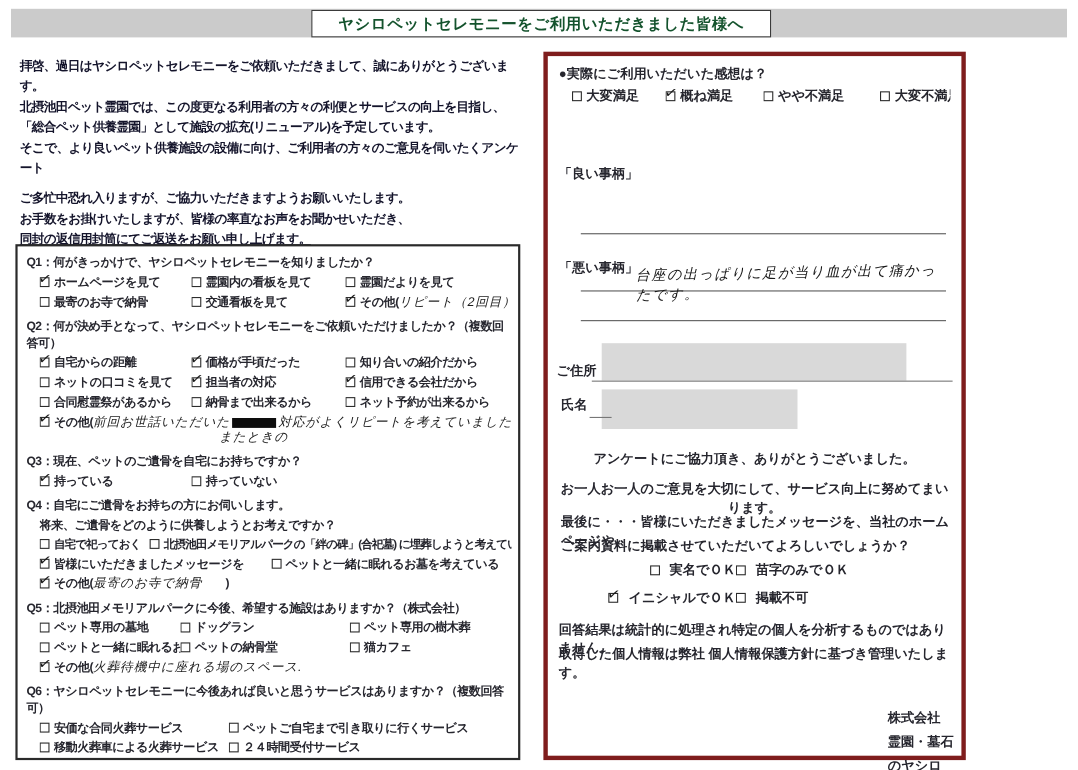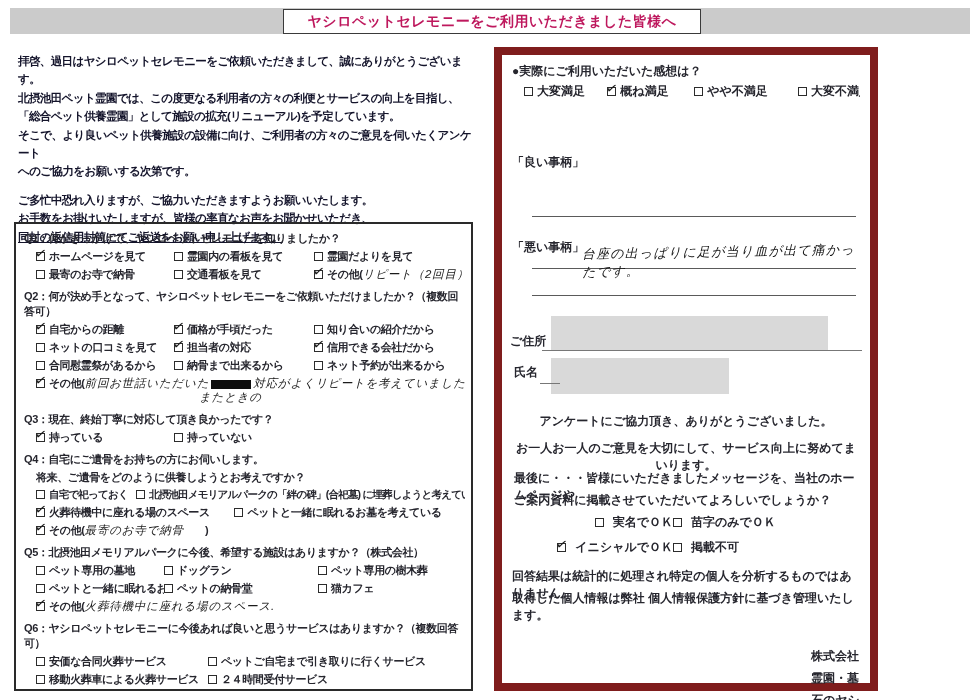--- a/index.html
+++ b/index.html
@@ -4,21 +4,21 @@
 <style>
   * { margin:0; padding:0; box-sizing:border-box; }
   body { background:#e9e9e9; font-family:"Liberation Sans","DejaVu Sans",sans-serif; }
   .page { position:relative; width:980px; height:700px; background:#ffffff; overflow:hidden;
           color:#26262e; }
 
   
   .scan-band { position:absolute; left:10px; top:8px; width:960px; height:26px; background:#cbcbcb; }
   .title-box { position:absolute; left:283px; top:9px; width:418px; height:25px; background:#ffffff;
                border:1px solid #3a3a3a; display:flex; align-items:center; justify-content:center;
-               font-weight:bold; font-size:14px; letter-spacing:0.5px; color:#be185d; }
+               font-weight:bold; font-size:14px; letter-spacing:0.5px; color:#14532d; }
 
   
   .intro { position:absolute; left:18px; top:52px; width:462px; font-weight:bold;
            font-size:11.5px; letter-spacing:-0.6px; line-height:1.6; color:#14142b; }
   .intro .gap { height:10px; }
   .intro .ul { text-decoration:underline; }
 
   
   .qbox { position:absolute; left:14px; top:222px; width:459px; height:469px;
           border:2px solid #2a2a2a; padding:7px 6px 4px 8px; font-size:11px;
@@ -42,21 +42,21 @@
   
   .hw { font-weight:normal; font-style:italic; font-size:11.5px; letter-spacing:0.8px; color:#1b1b1b; }
   .hw-big { font-weight:normal; font-style:italic; font-size:13px; letter-spacing:1.2px; color:#161616;
             display:inline-block; transform:rotate(-1deg); }
   .redact-dark { display:inline-block; width:40px; height:9px; background:#0d0d0d; vertical-align:middle;
                  margin:0 2px; }
   .q2-sub { margin-left:175px; margin-top:-1px; }
 
   
   .rbox { position:absolute; left:494px; top:47px; width:384px; height:644px;
-          border:8px solid #7f1d1d; font-size:12px; font-weight:bold; color:#26262e; }
+          border:4px solid #7f1d1d; font-size:12px; font-weight:bold; color:#26262e; }
   .rb { position:absolute; left:10px; right:10px; }
   .wline { border-bottom:1px solid #5a5a5a; }
   .redact-grey { position:absolute; background:#d9d9d9; }
   .center { text-align:center; }
   .sat-opts { display:flex; margin-left:12px; }
   .sat-opts .opt { width:98px; }
   .sat-opts .opt:nth-child(2) { width:102px; }
   .sat-opts .opt:nth-child(3) { width:122px; }
   .sat-opts .opt:last-child { width:auto; }
   .pub-row { display:flex; margin-left:36px;text-align:right; }
@@ -70,21 +70,20 @@
 <div class="page">
 
   <div class="scan-band"></div>
   <div class="title-box">ヤシロペットセレモニーをご利用いただきました皆様へ</div>
 
   <div class="intro">
     <div>拝啓、過日はヤシロペットセレモニーをご依頼いただきまして、誠にありがとうございます。</div>
     <div>北摂池田ペット霊園では、この度更なる利用者の方々の利便とサービスの向上を目指し、</div>
     <div>「総合ペット供養霊園」として施設の拡充(リニューアル)を予定しています。</div>
     <div>そこで、より良いペット供養施設の設備に向け、ご利用者の方々のご意見を伺いたくアンケート</div>
-    <div>へのご協力をお願いする次第です。</div>
     <div class="gap"></div>
     <div>ご多忙中恐れ入りますが、ご協力いただきますようお願いいたします。</div>
     <div>お手数をお掛けいたしますが、皆様の率直なお声をお聞かせいただき、</div>
     <div class="ul">同封の返信用封筒にてご返送をお願い申し上げます。</div>
   </div>
 
   <div class="qbox">
 
     <div class="q">
       <div class="q-title">Q1：何がきっかけで、ヤシロペットセレモニーを知りましたか？</div>
@@ -109,36 +108,36 @@
         <span class="opt"><span class="cb checked"></span><span>信用できる会社だから</span></span>
         <span class="opt"><span class="cb"></span><span>合同慰霊祭があるから</span></span>
         <span class="opt"><span class="cb"></span><span>納骨まで出来るから</span></span>
         <span class="opt"><span class="cb"></span><span>ネット予約が出来るから</span></span>
       </div>
       <div class="row"><span class="cb checked"></span><span>その他(</span><span class="hw">前回お世話いただいた</span><span class="redact-dark"></span><span class="hw">対応がよくリピートを考えていましたので</span></div>
       <div class="q2-sub hw">またときの</div>
     </div>
 
     <div class="q">
-      <div class="q-title">Q3：現在、終始丁寧に対応して頂き良かったです？</div>
+      <div class="q-title">Q3：現在、ペットのご遺骨を自宅にお持ちですか？</div>
       <div class="opts2b">
         <span class="opt"><span class="cb checked"></span><span>持っている</span></span>
         <span class="opt"><span class="cb"></span><span>持っていない</span></span>
       </div>
     </div>
 
     <div class="q">
       <div class="q-title">Q4：自宅にご遺骨をお持ちの方にお伺いします。</div>
       <div class="row">将来、ご遺骨をどのように供養しようとお考えですか？</div>
       <div class="row tight">
         <span class="opt" style="margin-right:6px;"><span class="cb"></span><span>自宅で祀っておく</span></span>
         <span class="opt"><span class="cb"></span><span>北摂池田メモリアルパークの「絆の碑」(合祀墓) に埋葬しようと考えている</span></span>
       </div>
       <div class="row">
-        <span class="opt" style="margin-right:22px;"><span class="cb checked"></span><span>火葬待機中に座れる場のスペース</span></span>
+        <span class="opt" style="margin-right:22px;"><span class="cb checked"></span><span>皆様にいただきましたメッセージを</span></span>
         <span class="opt"><span class="cb"></span><span>ペットと一緒に眠れるお墓を考えている</span></span>
       </div>
       <div class="row"><span class="cb checked"></span><span>その他(</span><span class="hw">最寄のお寺で納骨</span><span>　　)</span></div>
     </div>
 
     <div class="q">
       <div class="q-title">Q5：北摂池田メモリアルパークに今後、希望する施設はありますか？（株式会社）</div>
       <div class="opts3c">
         <span class="opt"><span class="cb"></span><span>ペット専用の墓地</span></span>
         <span class="opt"><span class="cb"></span><span>ドッグラン</span></span>

